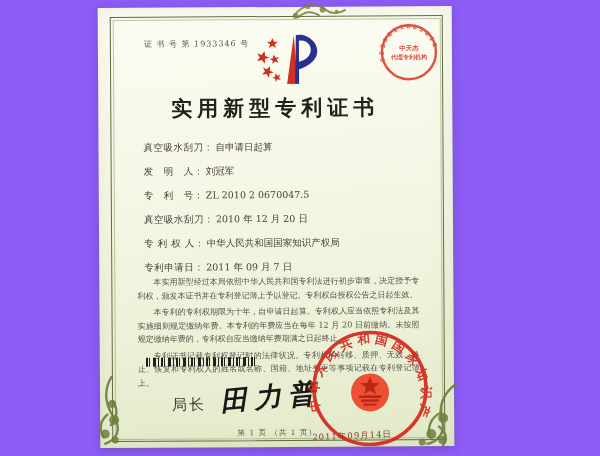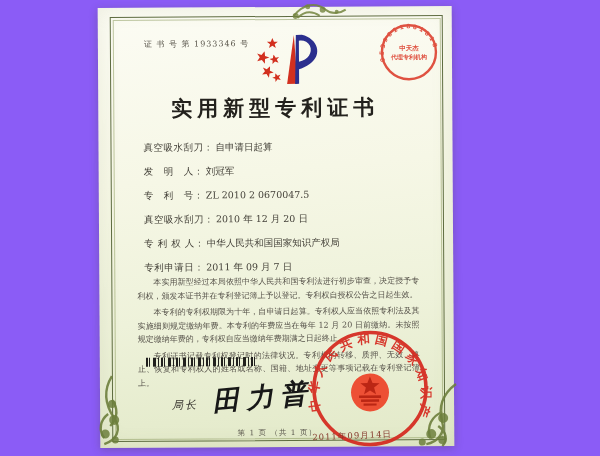--- a/index.html
+++ b/index.html
@@ -32,21 +32,21 @@
   .bodytext{position:absolute;left:38px;top:268px;width:282px;
             font-size:8px;line-height:13.5px;color:#56524a;text-align:justify;}
   .bodytext p{margin:0 0 3px 0;text-indent:2em;}
 
   
   .barcode{position:absolute;left:46px;top:350px;width:112px;height:9px;
            background:repeating-linear-gradient(90deg,#21201e 0 2px,transparent 2px 3px,
              #21201e 3px 4px,transparent 4px 7px,#21201e 7px 10px,transparent 10px 12px,
              #21201e 12px 13px,transparent 13px 15px);}
   .sigrow{position:absolute;left:72px;top:372px;display:flex;align-items:center;}
-  .siglabel{font-size:11px;color:#3c3a33;letter-spacing:2px;margin-right:14px;margin-top:14px;font-style:italic;}
+  .siglabel{font-size:15px;color:#3c3a33;letter-spacing:2px;margin-right:14px;margin-top:14px;}
   .signame{font-size:27px;font-style:italic;font-weight:bold;color:#181818;
            letter-spacing:7px;transform:rotate(-5deg);font-family:"DejaVu Serif",serif;}
   .footer{position:absolute;left:0;top:421px;width:100%;text-align:center;
           font-size:7.5px;color:#5c594f;letter-spacing:1px;}
 
   
   .seal{position:absolute;left:206px;top:318px;width:128px;height:128px;opacity:.92;}
   .sealdate{position:absolute;left:212px;top:424px;font-size:8.5px;color:#84372a;
             letter-spacing:1px;transform:rotate(-2deg);}
   .topstamp{position:absolute;left:280px;top:15px;width:62px;height:62px;opacity:.88;}

